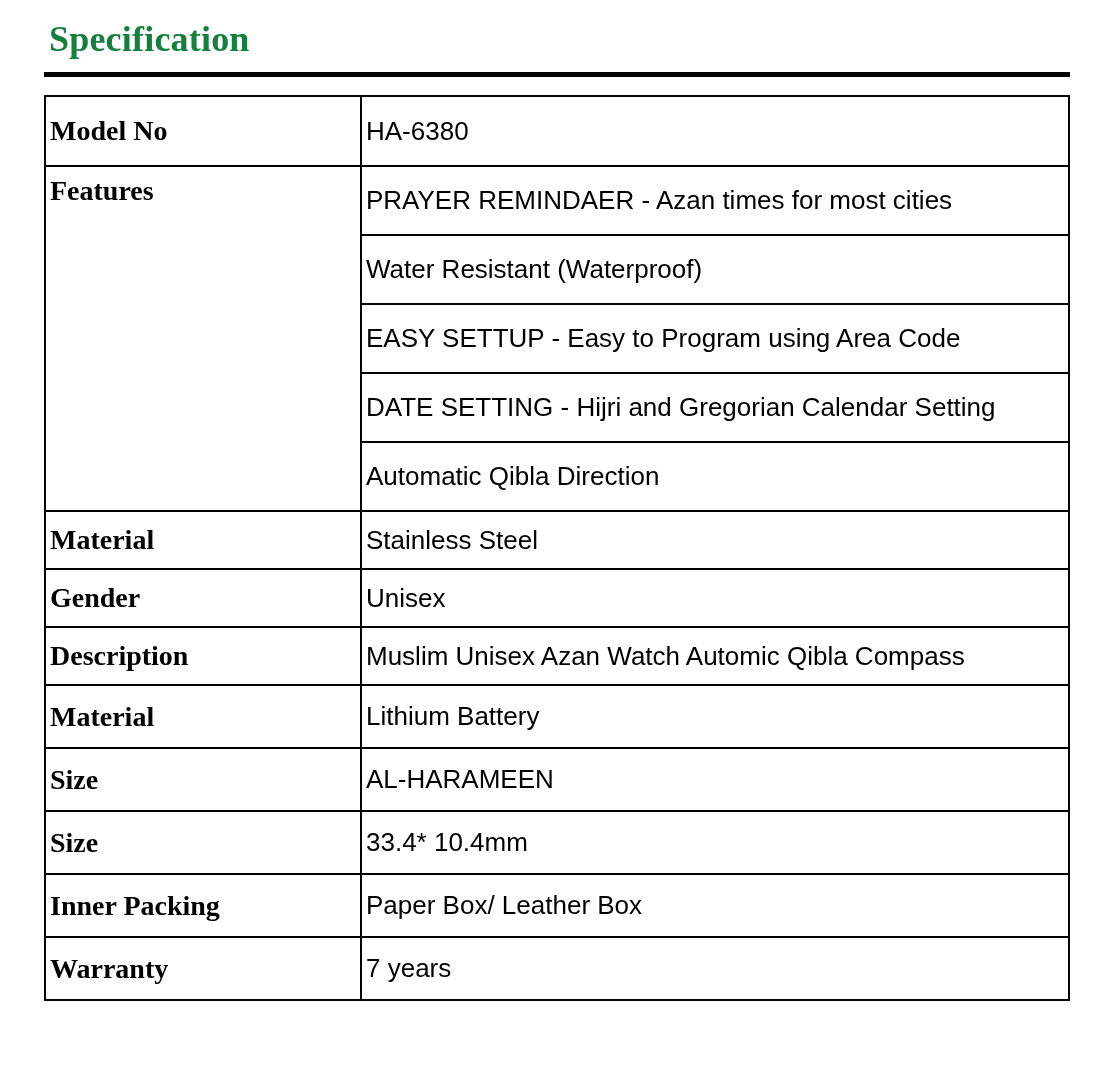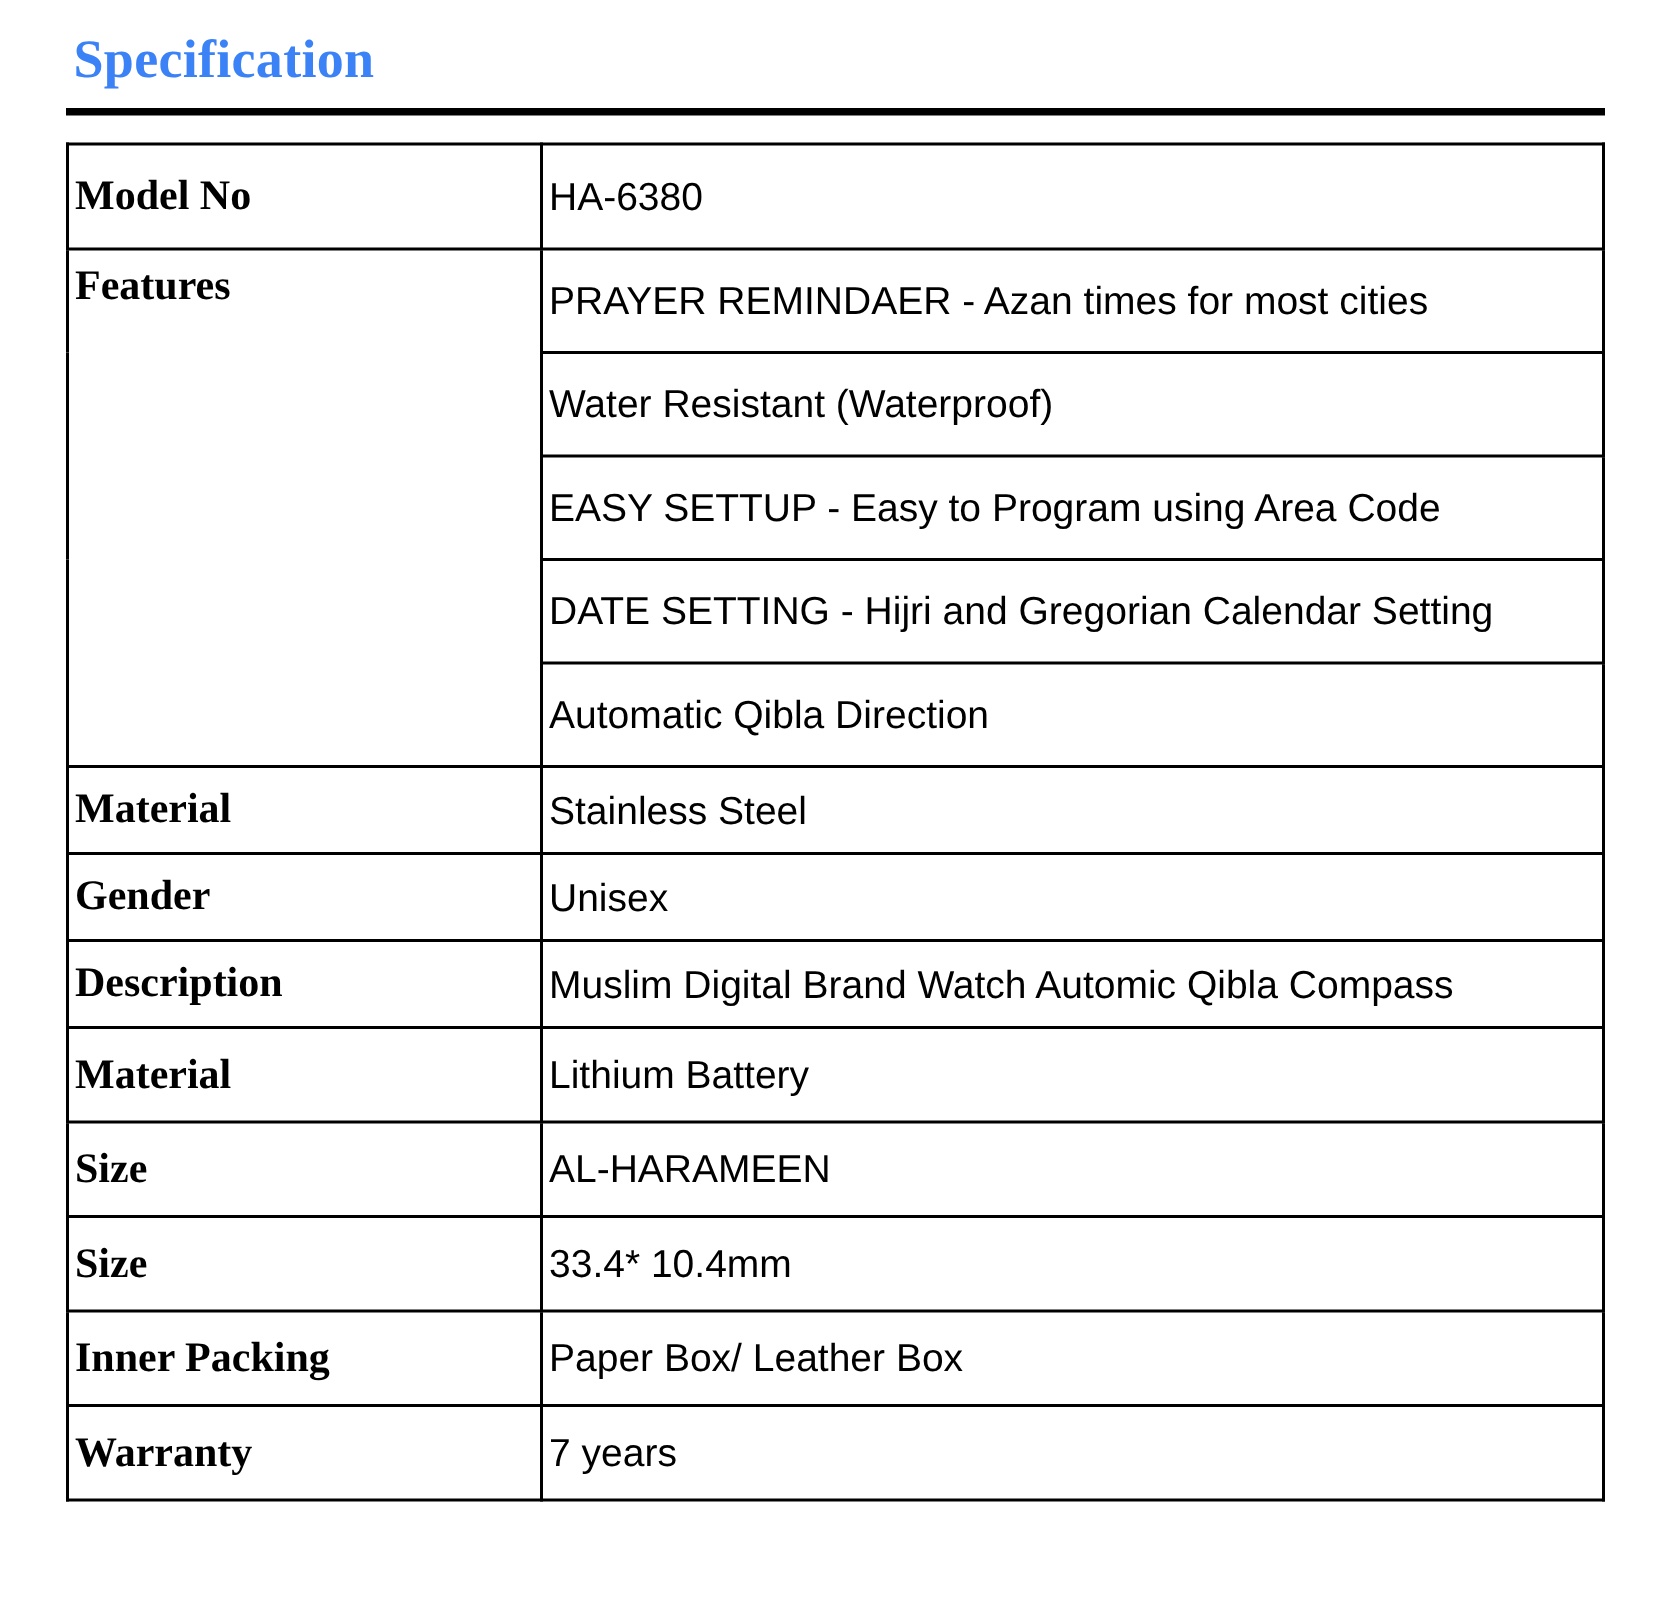--- a/index.html
+++ b/index.html
@@ -1,20 +1,20 @@
 <!DOCTYPE html>
 <html><head>
   <meta charset="utf-8">
   <style>
     html, body { margin: 0; padding: 0; background: #ffffff; }
     body { width: 1120px; height: 1068px; position: relative; overflow: hidden; }
     .title {
       position: absolute; left: 49px; top: 18px;
       font-family: "Liberation Serif", "DejaVu Serif", serif;
-      font-weight: bold; font-size: 36px; color: #3b82f6;
+      font-weight: bold; font-size: 36px; color: #15803d;
       letter-spacing: 0.2px;
     }
     .rule {
       position: absolute; left: 44px; top: 72px; width: 1026px; height: 5px;
       background: #000;
     }
     table.spec {
       position: absolute; left: 44px; top: 95px; width: 1026px;
       border-collapse: collapse;
     }
@@ -67,21 +67,21 @@
     <tr>
       <td class="label h60">Material</td>
       <td class="value">Stainless Steel</td>
     </tr>
     <tr>
       <td class="label h60">Gender</td>
       <td class="value">Unisex</td>
     </tr>
     <tr>
       <td class="label h60">Description</td>
-      <td class="value">Muslim Digital Brand Watch Automic Qibla Compass</td>
+      <td class="value">Muslim Unisex Azan Watch Automic Qibla Compass</td>
     </tr>
     <tr>
       <td class="label h65">Material</td>
       <td class="value">Lithium Battery</td>
     </tr>
     <tr>
       <td class="label h65">Size</td>
       <td class="value">AL-HARAMEEN</td>
     </tr>
     <tr>

